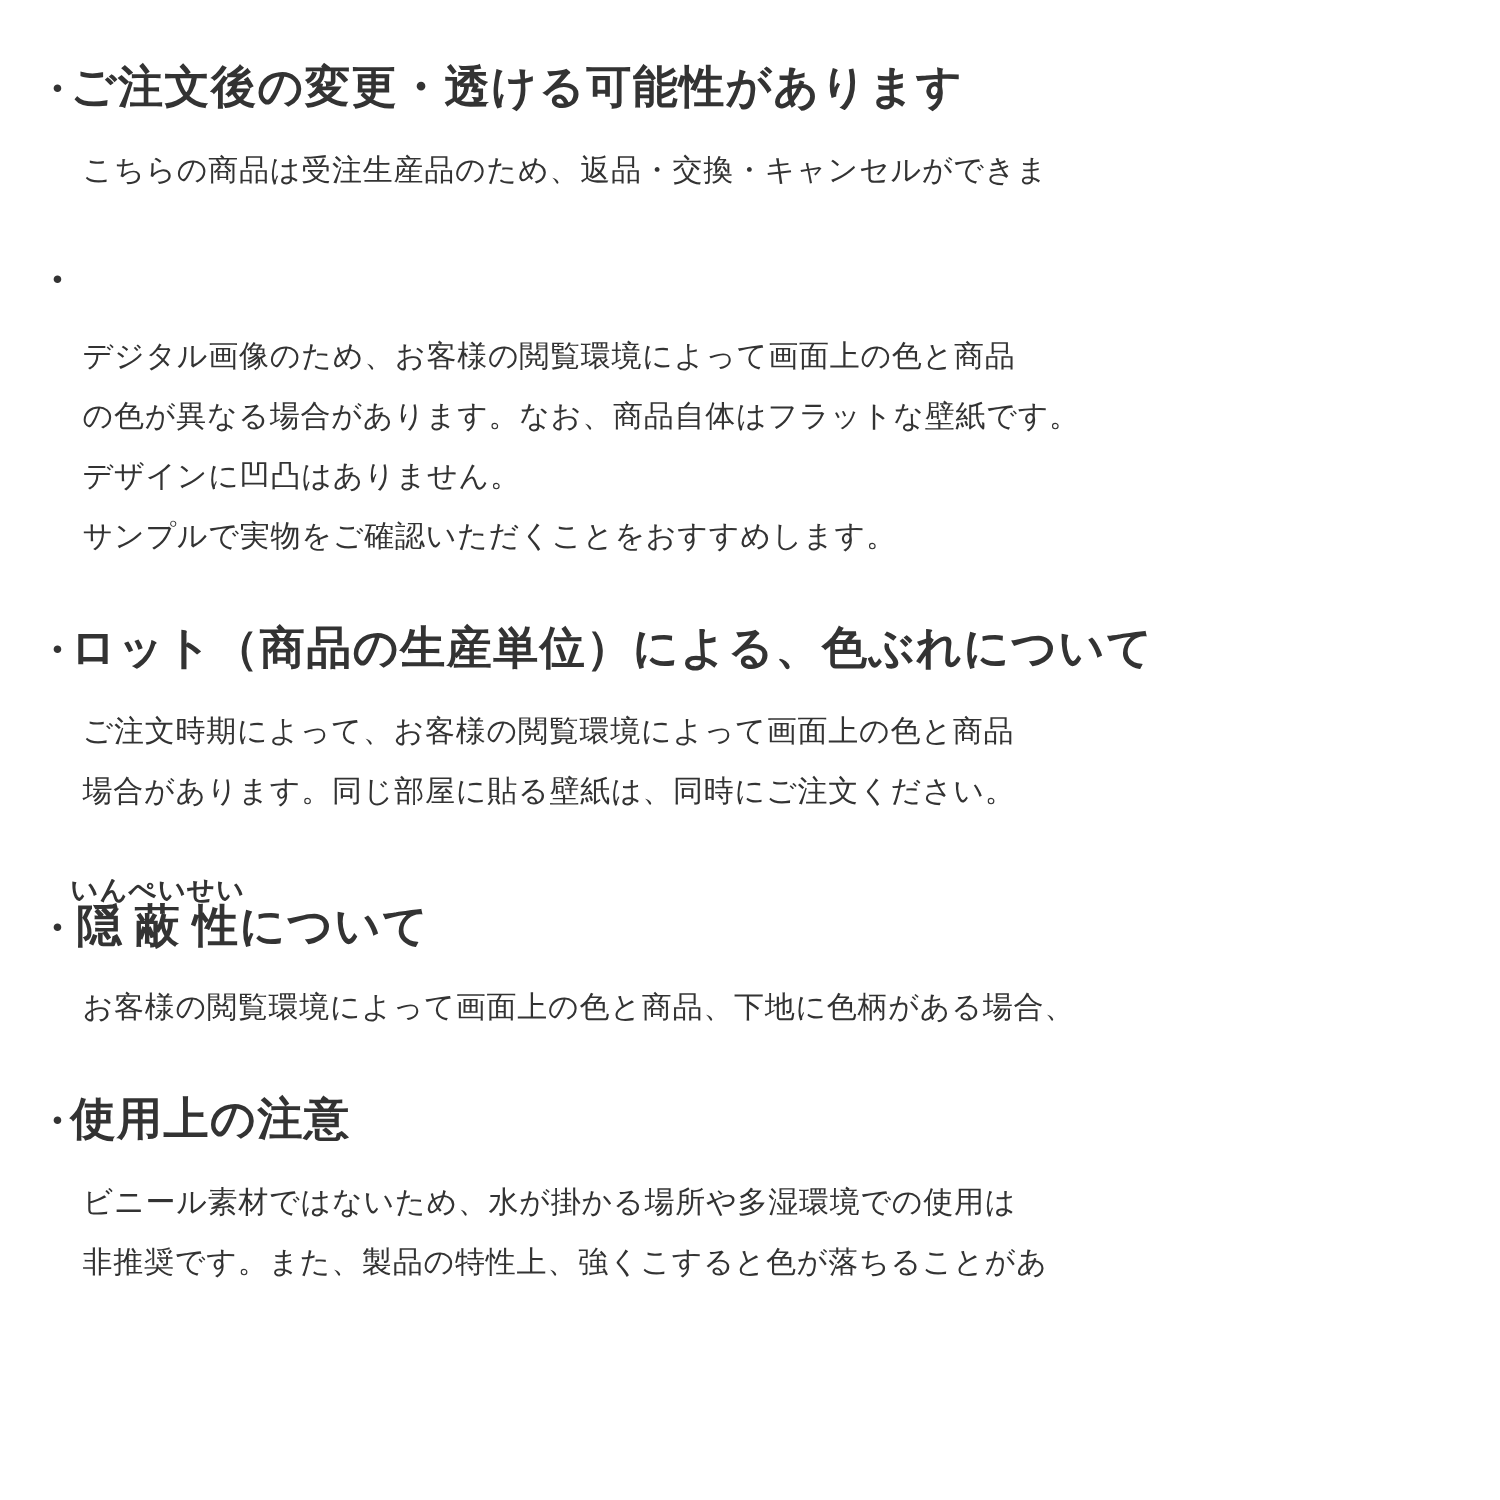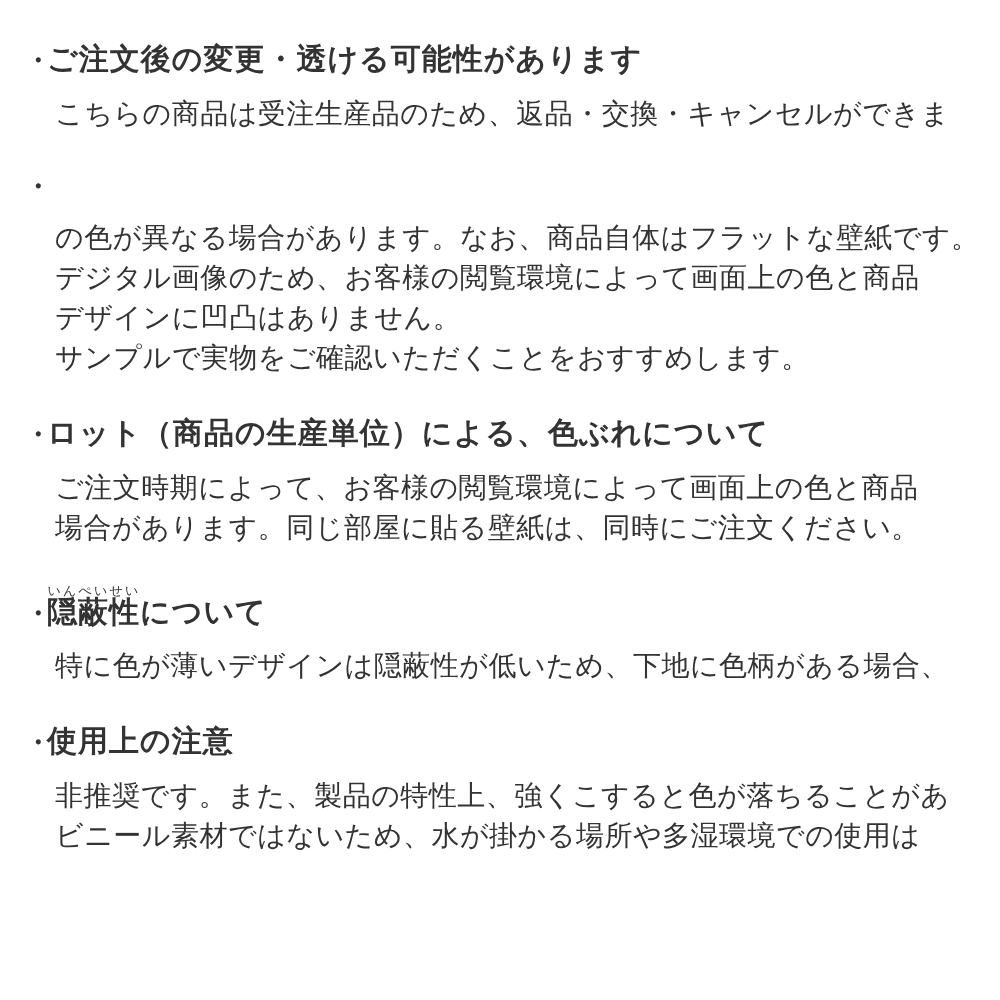--- a/index.html
+++ b/index.html
@@ -29,27 +29,27 @@
     white-space: nowrap;
   }
   .bullet {
     flex: 0 0 auto;
     width: 22px;
     font-size: 26px;
     font-weight: 700;
   }
   .heading-text { flex: 0 1 auto; }
   ruby rt {
-    font-size: 13px;
-    font-weight: 400;
+    font-size: 18px;
+    font-weight: 700;
     letter-spacing: 1px;
   }
   .body-text {
     margin: 16px 0 0 30px;
-    font-size: 28px;
+    font-size: 20px;
     line-height: 40px;
     letter-spacing: 0.5px;
   }
   .body-line { white-space: nowrap; }
 </style>
 </head>
 <body>
 
 <div class="page">
 
@@ -61,22 +61,22 @@
     <div class="body-text">
       <div class="body-line">こちらの商品は受注生産品のため、返品・交換・キャンセルができま</div>
     </div>
   </div>
 
   <div class="section">
     <div class="heading-row">
       <span class="bullet">・</span>
     </div>
     <div class="body-text">
+      <div class="body-line">デジタル画像のため、お客様の閲覧環境によって画面上の色と商品</div>
       <div class="body-line">の色が異なる場合があります。なお、商品自体はフラットな壁紙です。</div>
-      <div class="body-line">デジタル画像のため、お客様の閲覧環境によって画面上の色と商品</div>
       <div class="body-line">デザインに凹凸はありません。</div>
       <div class="body-line">サンプルで実物をご確認いただくことをおすすめします。</div>
     </div>
   </div>
 
   <div class="section">
     <div class="heading-row">
       <span class="bullet">・</span>
       <span class="heading-text">ロット（商品の生産単位）による、色ぶれについて</span>
     </div>
@@ -85,28 +85,28 @@
       <div class="body-line">場合があります。同じ部屋に貼る壁紙は、同時にご注文ください。</div>
     </div>
   </div>
 
   <div class="section">
     <div class="heading-row">
       <span class="bullet">・</span>
       <span class="heading-text"><ruby><span>隠蔽性</span><rt>いんぺいせい</rt></ruby><span>について</span></span>
     </div>
     <div class="body-text">
-      <div class="body-line">特に色が薄いデザインは隠蔽性が低いため、下地に色柄がある場合、</div>
+      <div class="body-line">お客様の閲覧環境によって画面上の色と商品、下地に色柄がある場合、</div>
     </div>
   </div>
 
   <div class="section">
     <div class="heading-row">
       <span class="bullet">・</span>
       <span class="heading-text">使用上の注意</span>
     </div>
     <div class="body-text">
+      <div class="body-line">ビニール素材ではないため、水が掛かる場所や多湿環境での使用は</div>
       <div class="body-line">非推奨です。また、製品の特性上、強くこすると色が落ちることがあ</div>
-      <div class="body-line">ビニール素材ではないため、水が掛かる場所や多湿環境での使用は</div>
     </div>
   </div>
 
 </div>
 
 </body></html>

